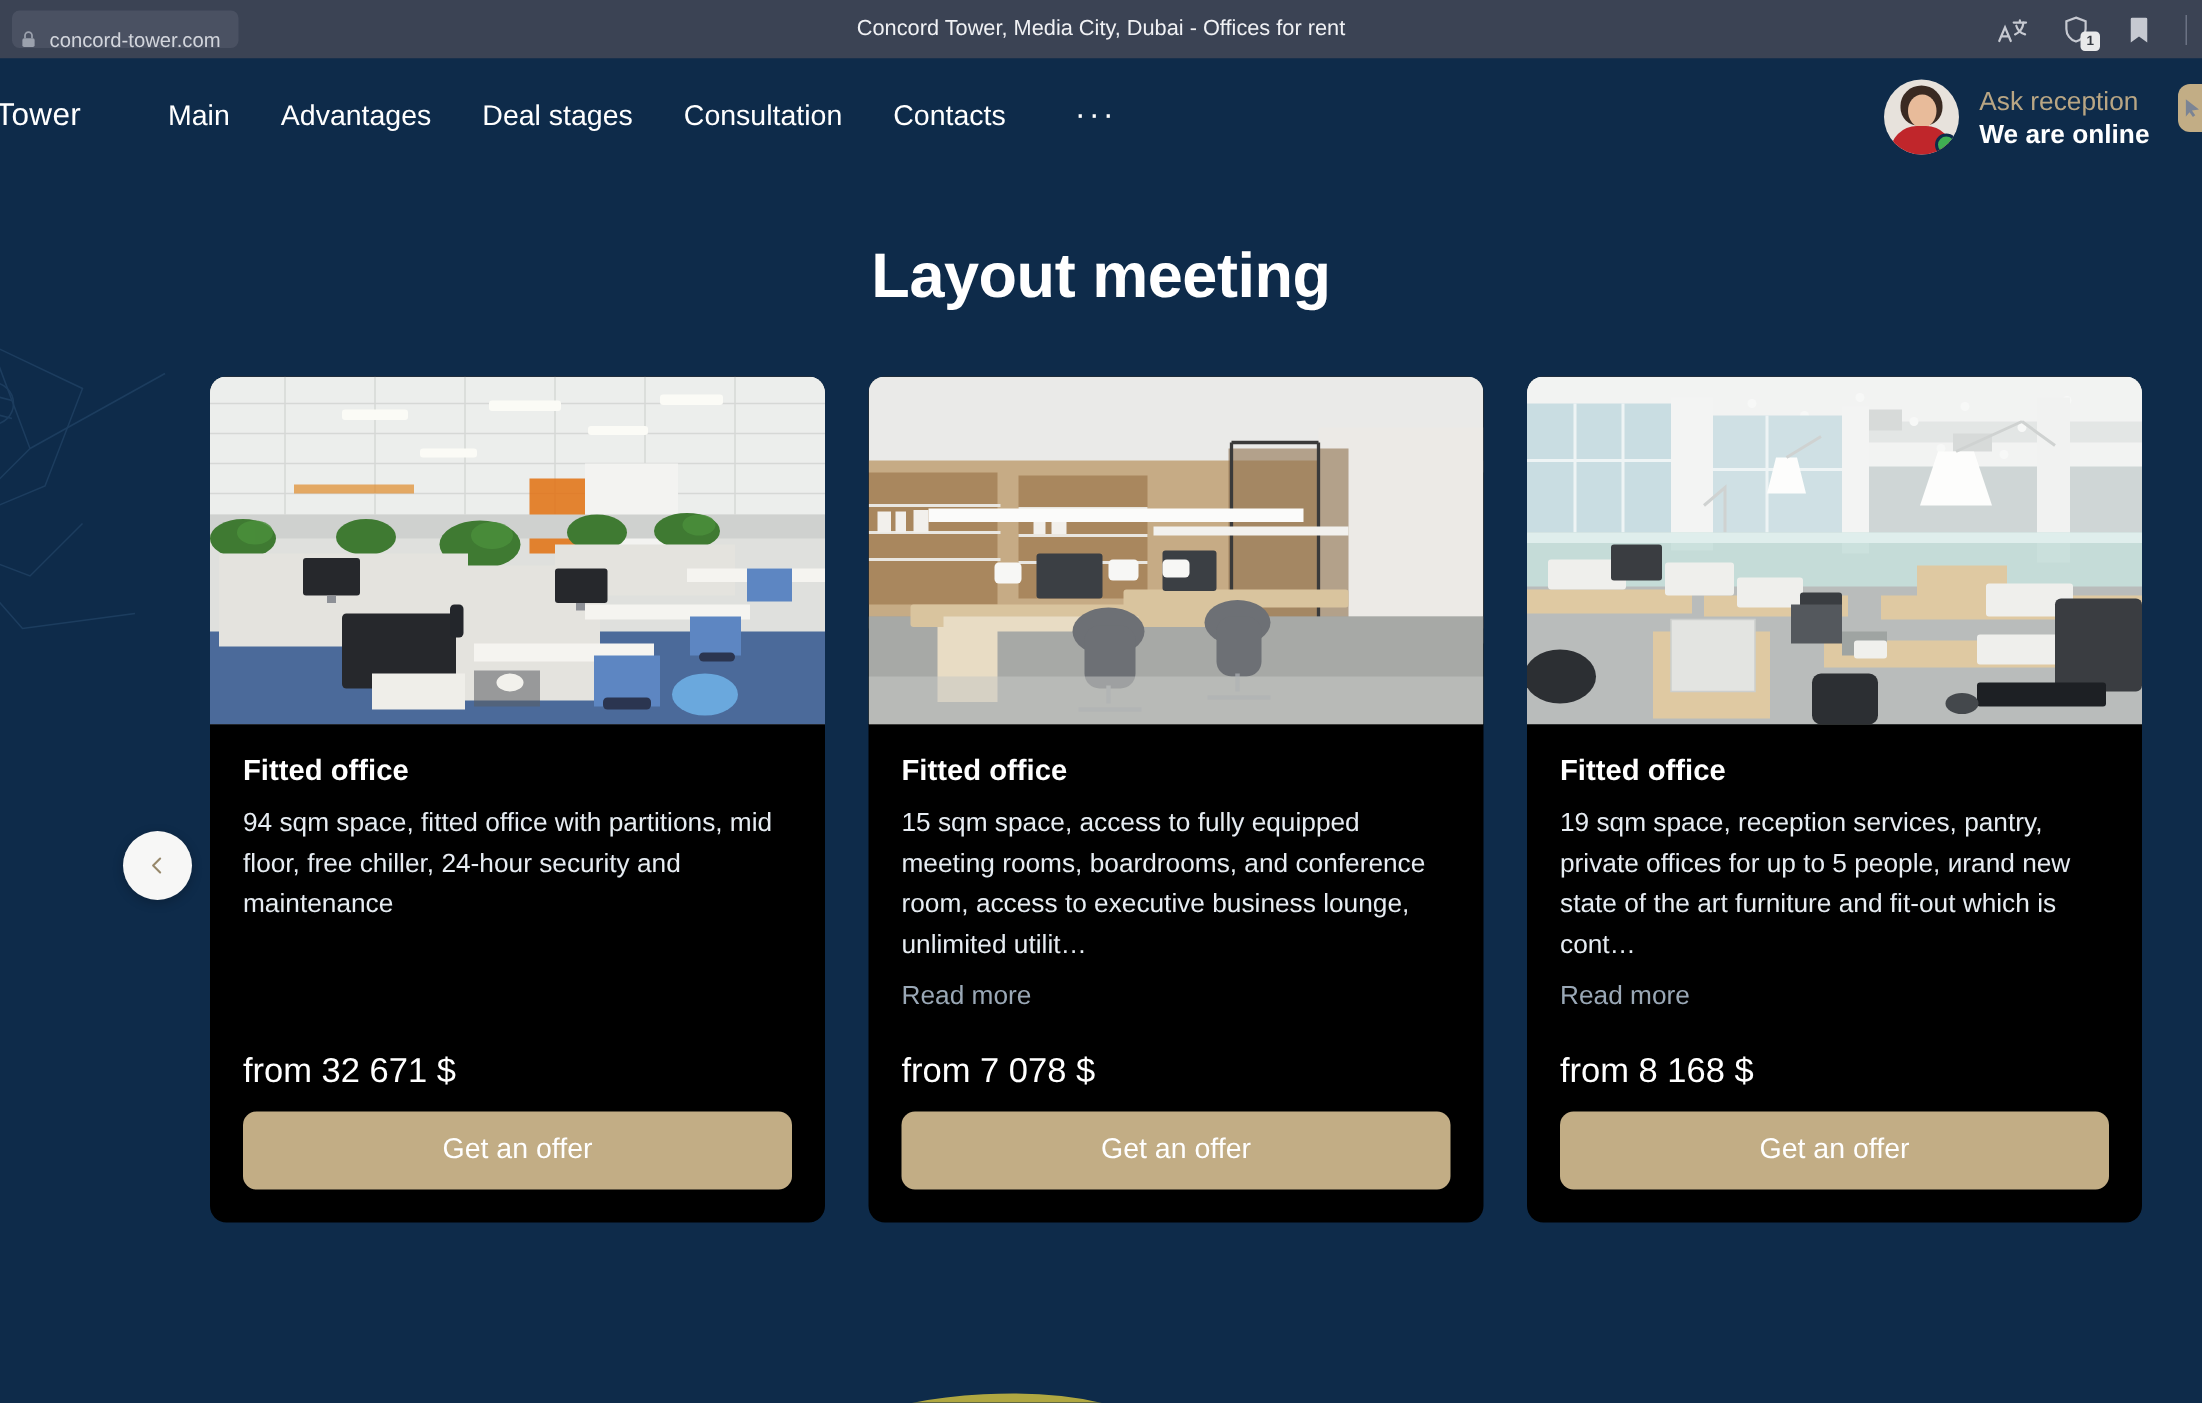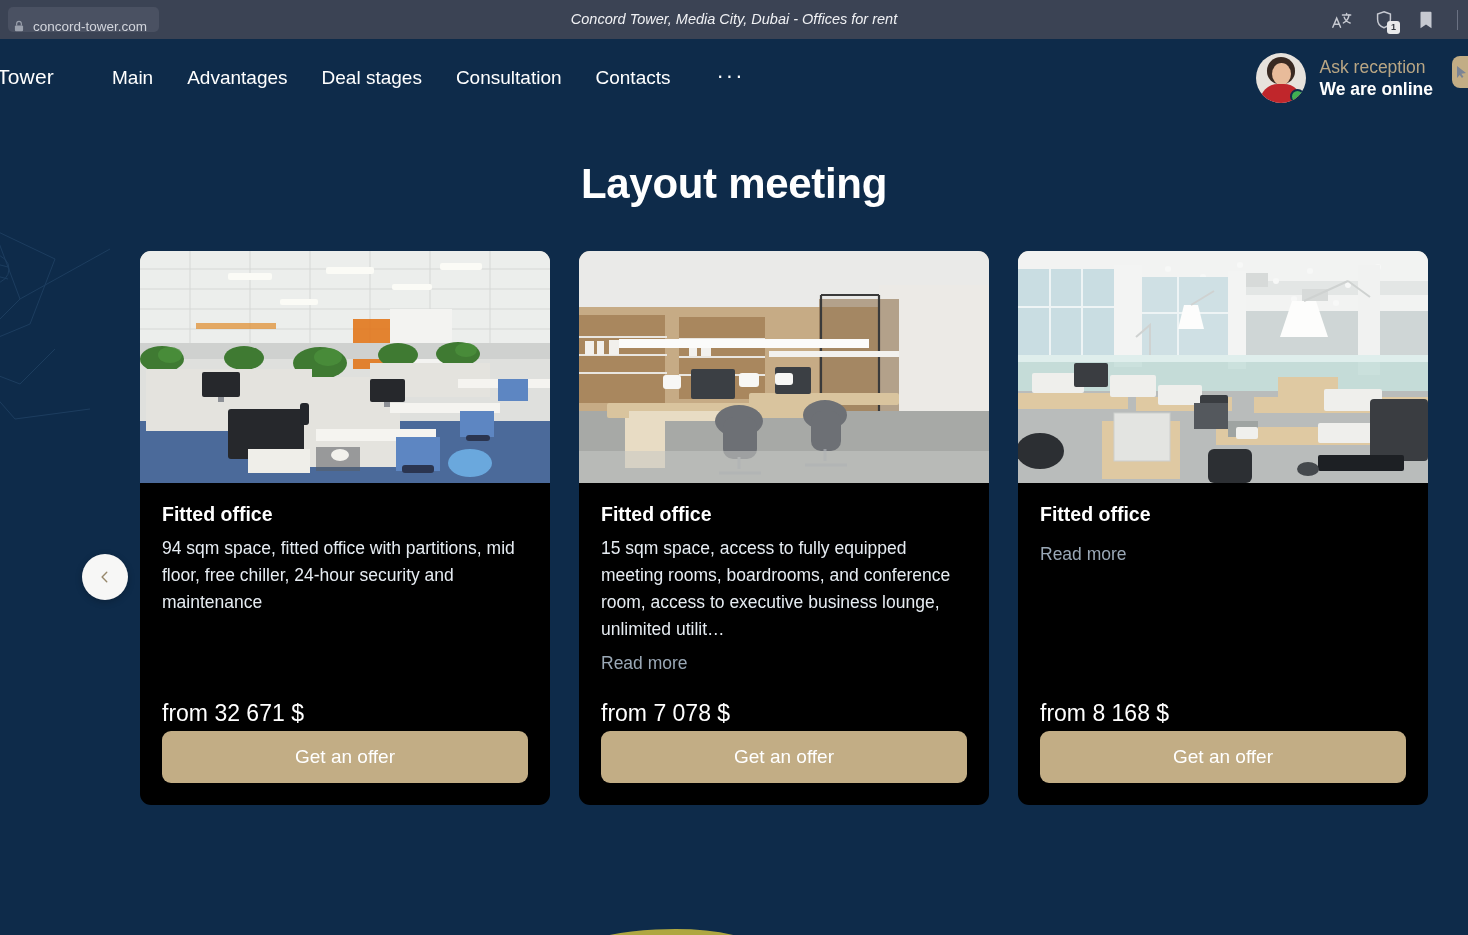--- a/index.html
+++ b/index.html
@@ -28,21 +28,20 @@
   .lock-icon { width: 14px; height: 14px; flex: 0 0 auto; }
   .url-text {
     font-size: 13.5px; color: #d2d5dc; white-space: nowrap;
   }
   .win-title {
     position: absolute; left: 0; right: 0; top: 0;
     height: 39px; line-height: 39px;
     text-align: center;
     font-size: 14.5px; color: #f0f1f4;
     pointer-events: none;
-    font-style: italic;
   }
   .chrome-right {
     position: absolute; right: 10px; top: 0; height: 39px;
     display: flex; align-items: center; gap: 20px;
   }
   .chrome-icon { position: relative; width: 22px; height: 22px; color: #c6c9d1; }
   .badge {
     position: absolute; right: -5px; bottom: -3px;
     min-width: 13px; height: 13px; padding: 0 2px;
     border-radius: 3px; background: #e9e9ea; color: #33373f;
@@ -136,21 +135,21 @@
   .card-img { width: 410px; height: 232px; position: relative; overflow: hidden; }
   .card-img svg { display: block; width: 410px; height: 232px; }
   .card-body { padding: 20px 22px 0 22px; flex: 1 0 auto; }
   .card-title { font-size: 19.5px; font-weight: 700; color: #ffffff; margin-bottom: 9px; }
   .card-desc { font-size: 17.5px; line-height: 1.55; color: #e6ecf2; }
   .read-more {
     display: inline-block; margin-top: 9px;
     font-size: 17.5px; color: #9aa8b6; cursor: pointer;
   }
   .card-foot { padding: 0 22px; margin-top: auto; }
-  .price { font-size: 23px; color: #ffffff; font-weight: 500; margin: 26px 0 4px; }
+  .price { font-size: 23px; color: #ffffff; font-weight: 500; margin: 26px 0 14px; }
   .offer-btn {
     display: block; width: 100%; height: 52px; border: none; cursor: pointer;
     border-radius: 9px; background: #c2ad85; color: #ffffff;
     font-family: "Liberation Sans", sans-serif; font-size: 19px;
   }
   .card--tall .card-foot { margin-top: 0; }
 
   
   .annotation {
     position: absolute; left: 528px; top: 672px;
@@ -475,20 +474,21 @@
               <rect x="300" y="204" width="86" height="16" rx="2"></rect>
             </g>
             <g fill="#f0f0ed">
               <rect x="218" y="176" width="22" height="12" rx="2"></rect>
             </g>
             <ellipse cx="290" cy="218" rx="11" ry="7" fill="#44484c"></ellipse>
           </svg>
         </div>
         <div class="card-body">
           <div class="card-title">Fitted office</div>
+          <div class="card-desc">19 sqm space, reception services, pantry, private offices for up to 5 people, иrand new state of the art furniture and fit-out which is cont…</div>
           <span class="read-more">Read more</span>
         </div>
         <div class="card-foot">
           <div class="price">from 8 168 $</div>
           <button class="offer-btn">Get an offer</button>
         </div>
       </div>
 
     </div>
 

